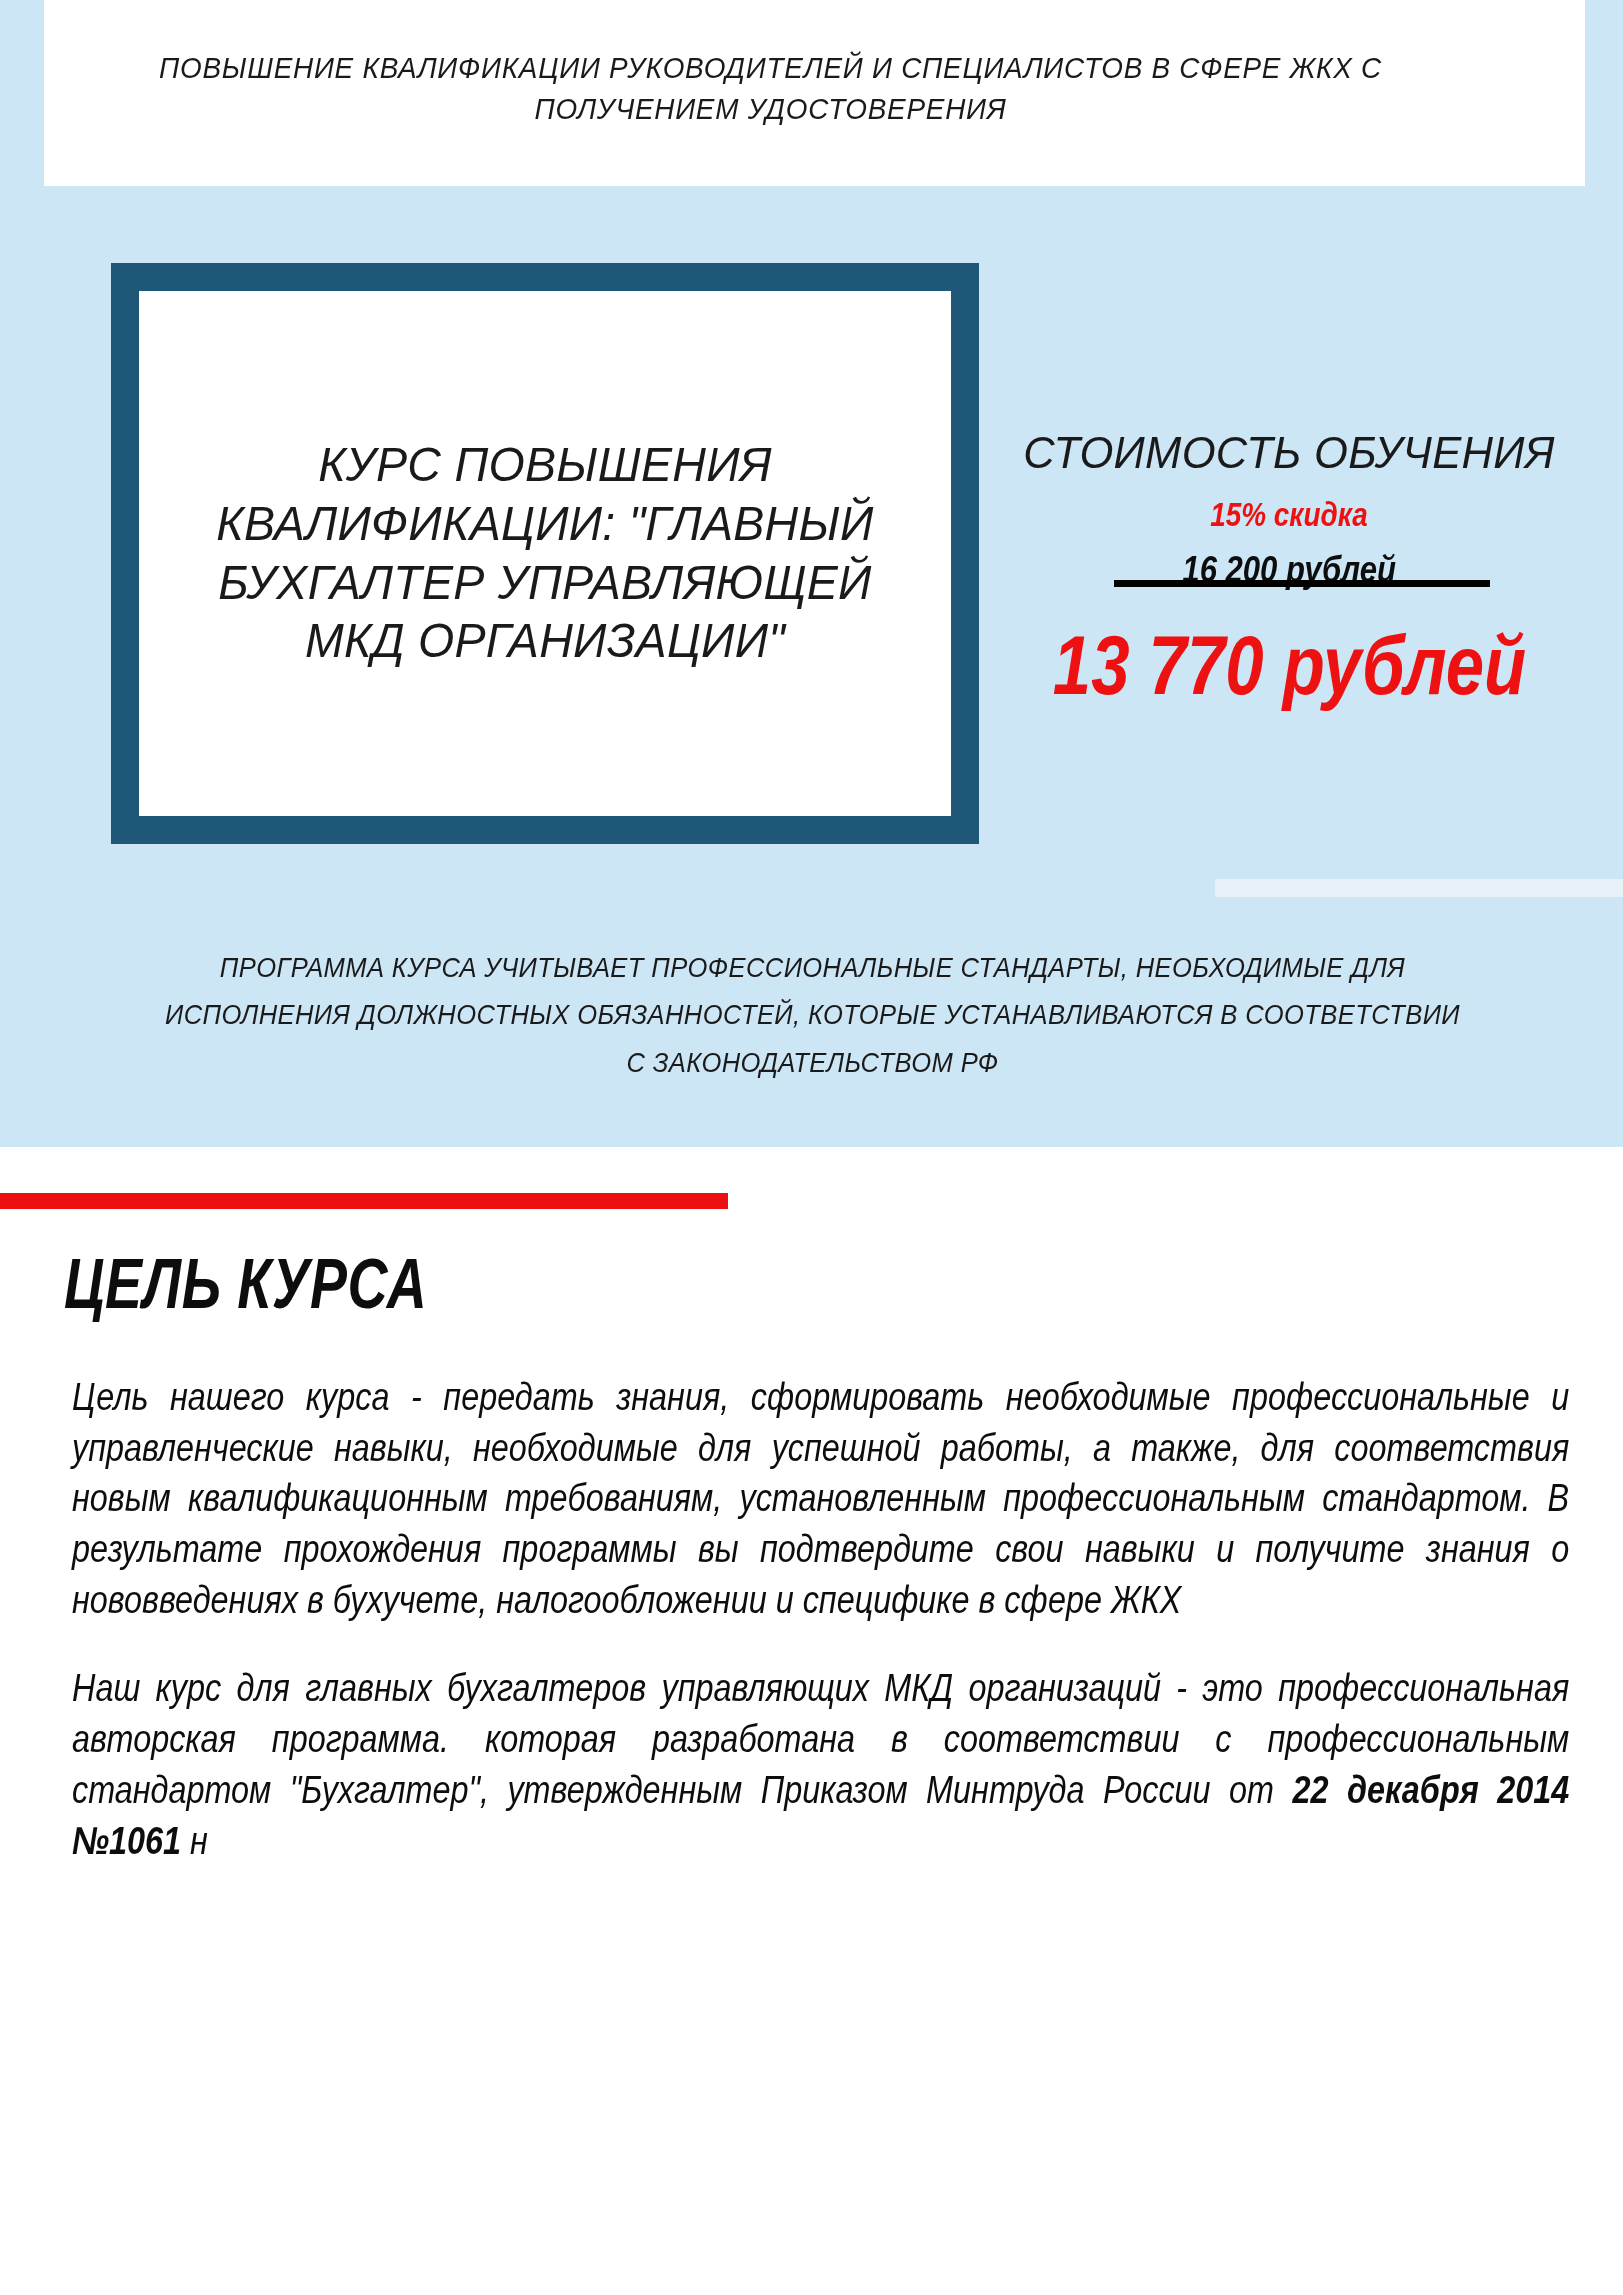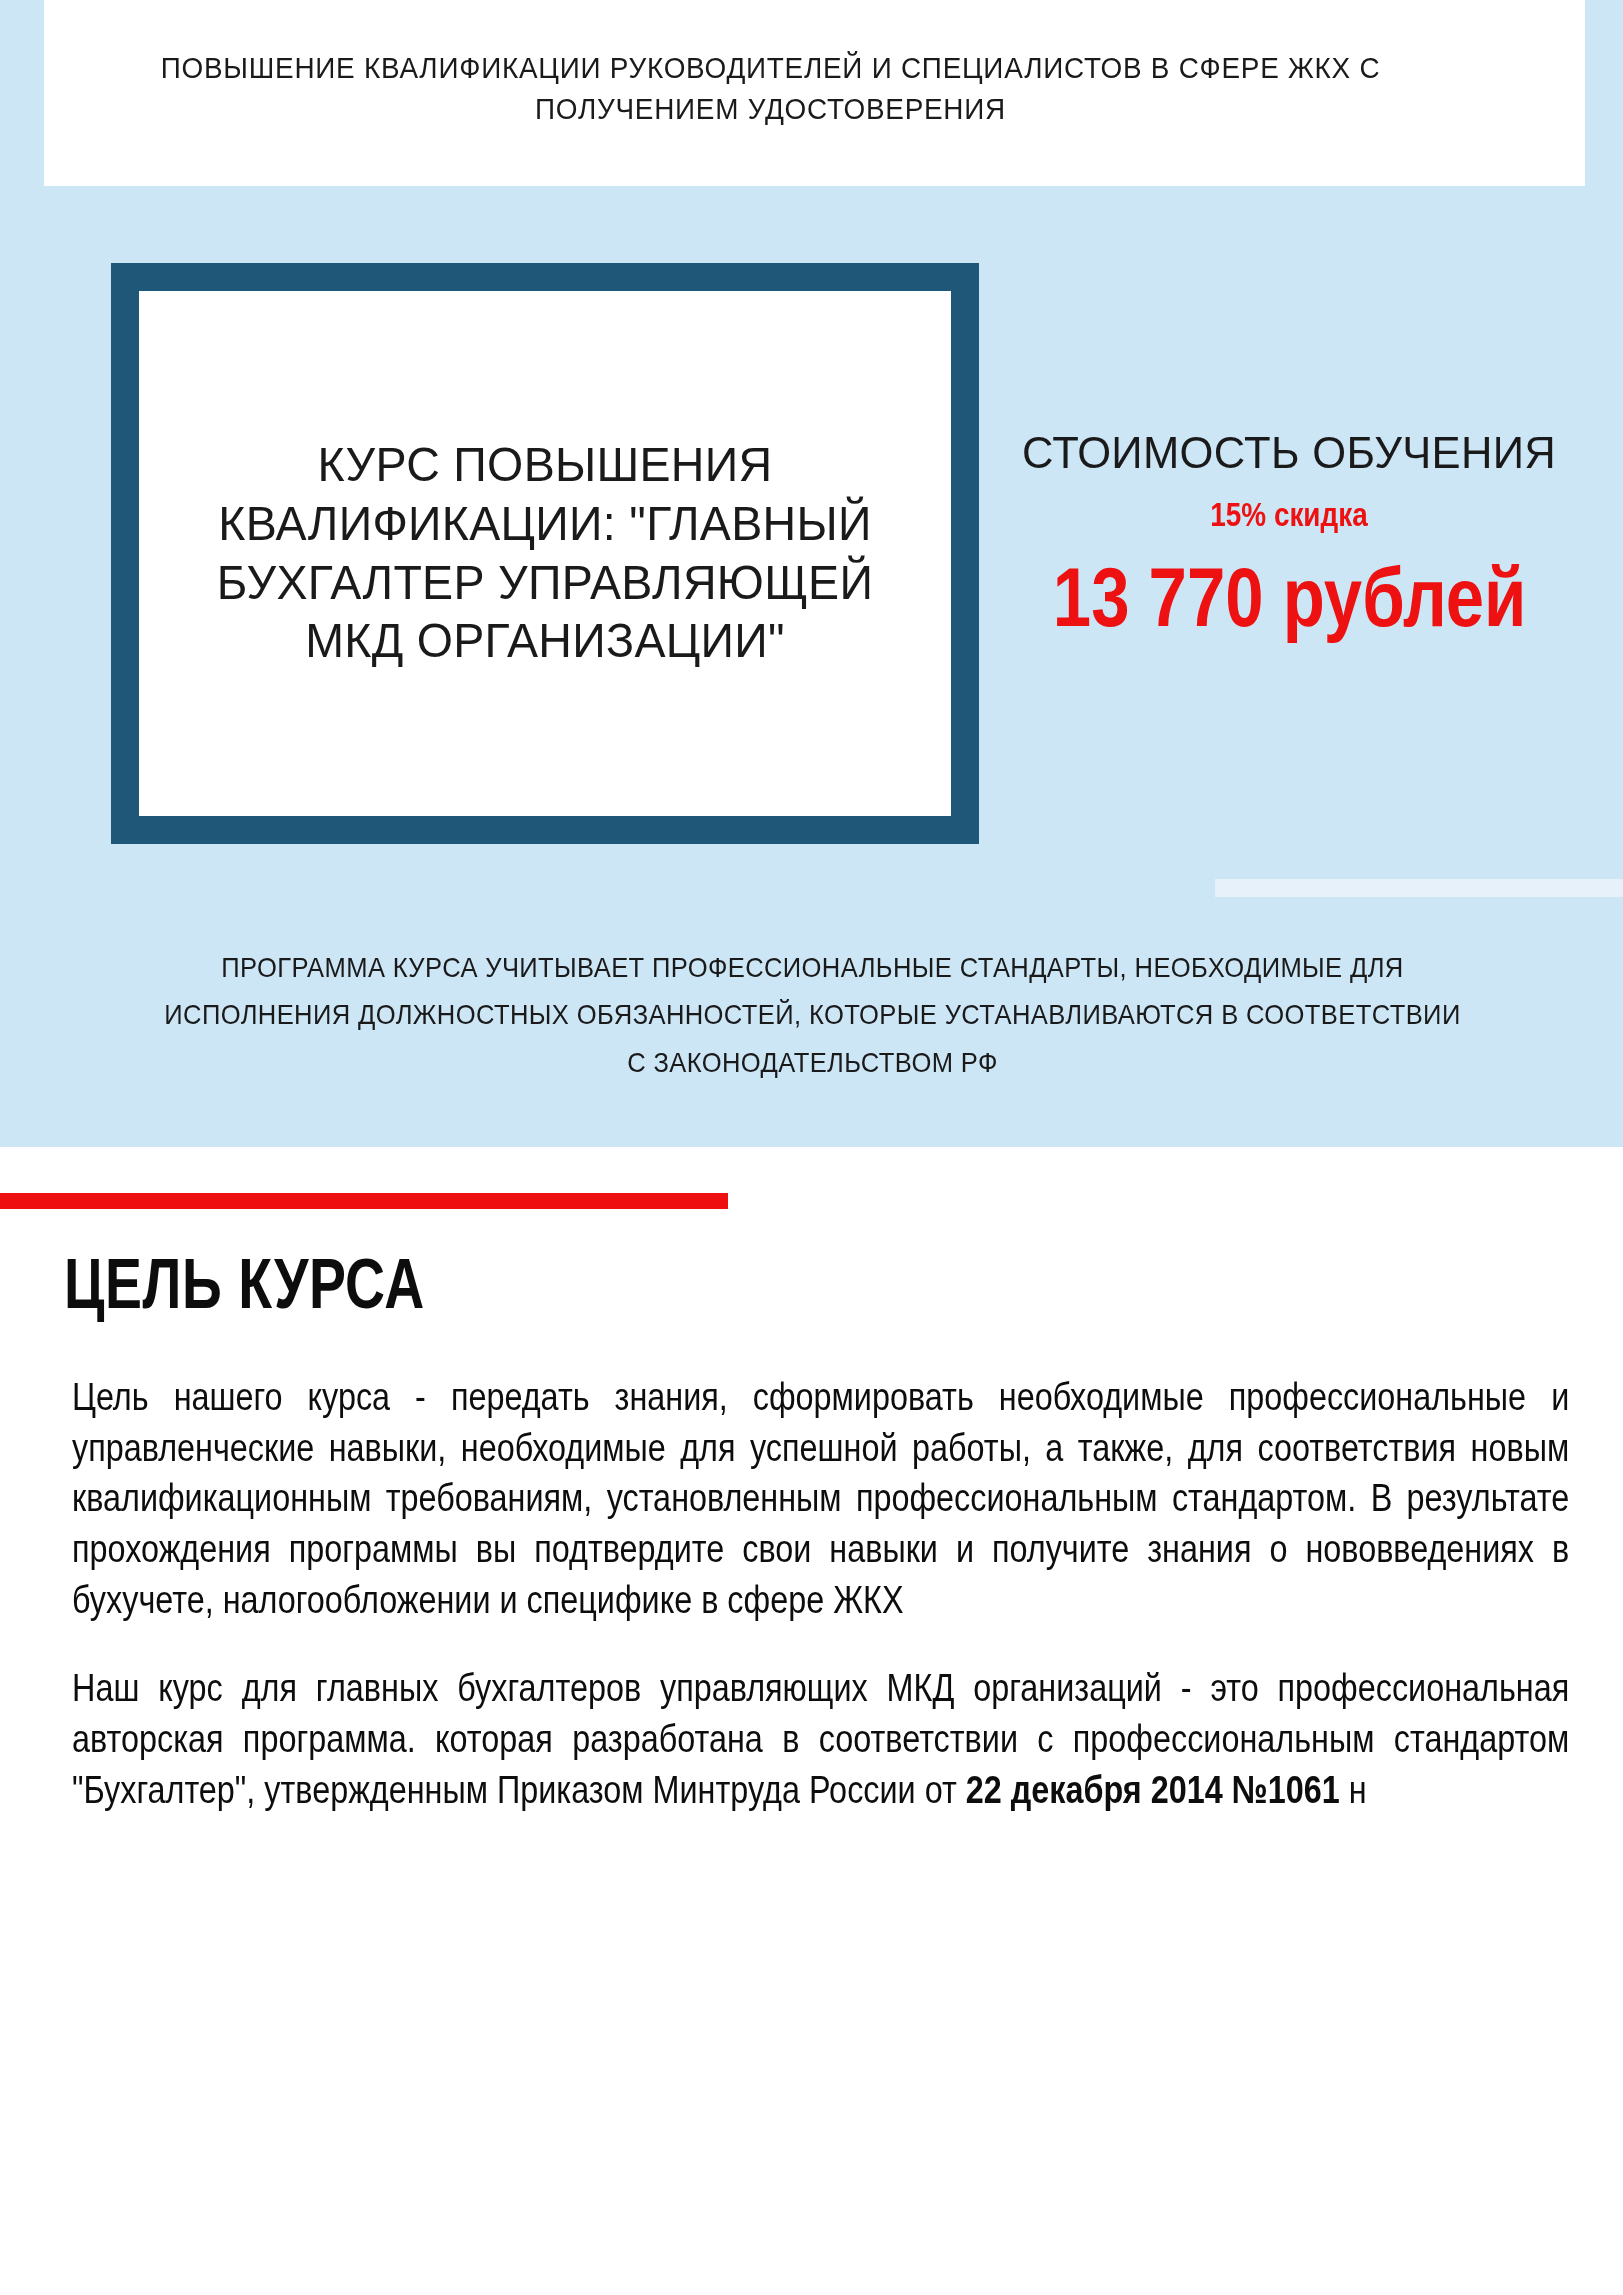--- a/index.html
+++ b/index.html
@@ -11,20 +11,21 @@
     background: #ffffff;
     font-family: "Liberation Sans", "DejaVu Sans", sans-serif;
     overflow: hidden;
   }
 
   #page {
     position: relative;
     width: 1623px;
     height: 2295px;
     background: #ffffff;
+    font-style: italic;
   }
 
   
   .blue-panel {
     position: absolute;
     left: 0;
     top: 0;
     width: 1623px;
     height: 1147px;
     background: #cde6f6;
@@ -243,20 +244,24 @@
     <div class="title-inner">
       <div class="title-text">КУРС ПОВЫШЕНИЯ КВАЛИФИКАЦИИ: "ГЛАВНЫЙ БУХГАЛТЕР УПРАВЛЯЮЩЕЙ МКД ОРГАНИЗАЦИИ"</div>
     </div>
   </div>
 
   <div class="price-block">
     <div class="price-heading">СТОИМОСТЬ ОБУЧЕНИЯ</div>
 
     <div class="price-discount">15% скидка</div>
 
+    <div class="price-old-wrap">
+      <span class="price-old">16 200 рублей</span>
+      <span class="price-strike"></span>
+    </div>
 
     <div class="price-new">13 770 рублей</div>
   </div>
 
   <div class="light-bar"></div>
 
   <div class="standards-note">ПРОГРАММА КУРСА УЧИТЫВАЕТ ПРОФЕССИОНАЛЬНЫЕ СТАНДАРТЫ, НЕОБХОДИМЫЕ ДЛЯ ИСПОЛНЕНИЯ ДОЛЖНОСТНЫХ ОБЯЗАННОСТЕЙ, КОТОРЫЕ УСТАНАВЛИВАЮТСЯ В СООТВЕТСТВИИ С ЗАКОНОДАТЕЛЬСТВОМ РФ</div>
 
   <div class="red-rule"></div>
 

